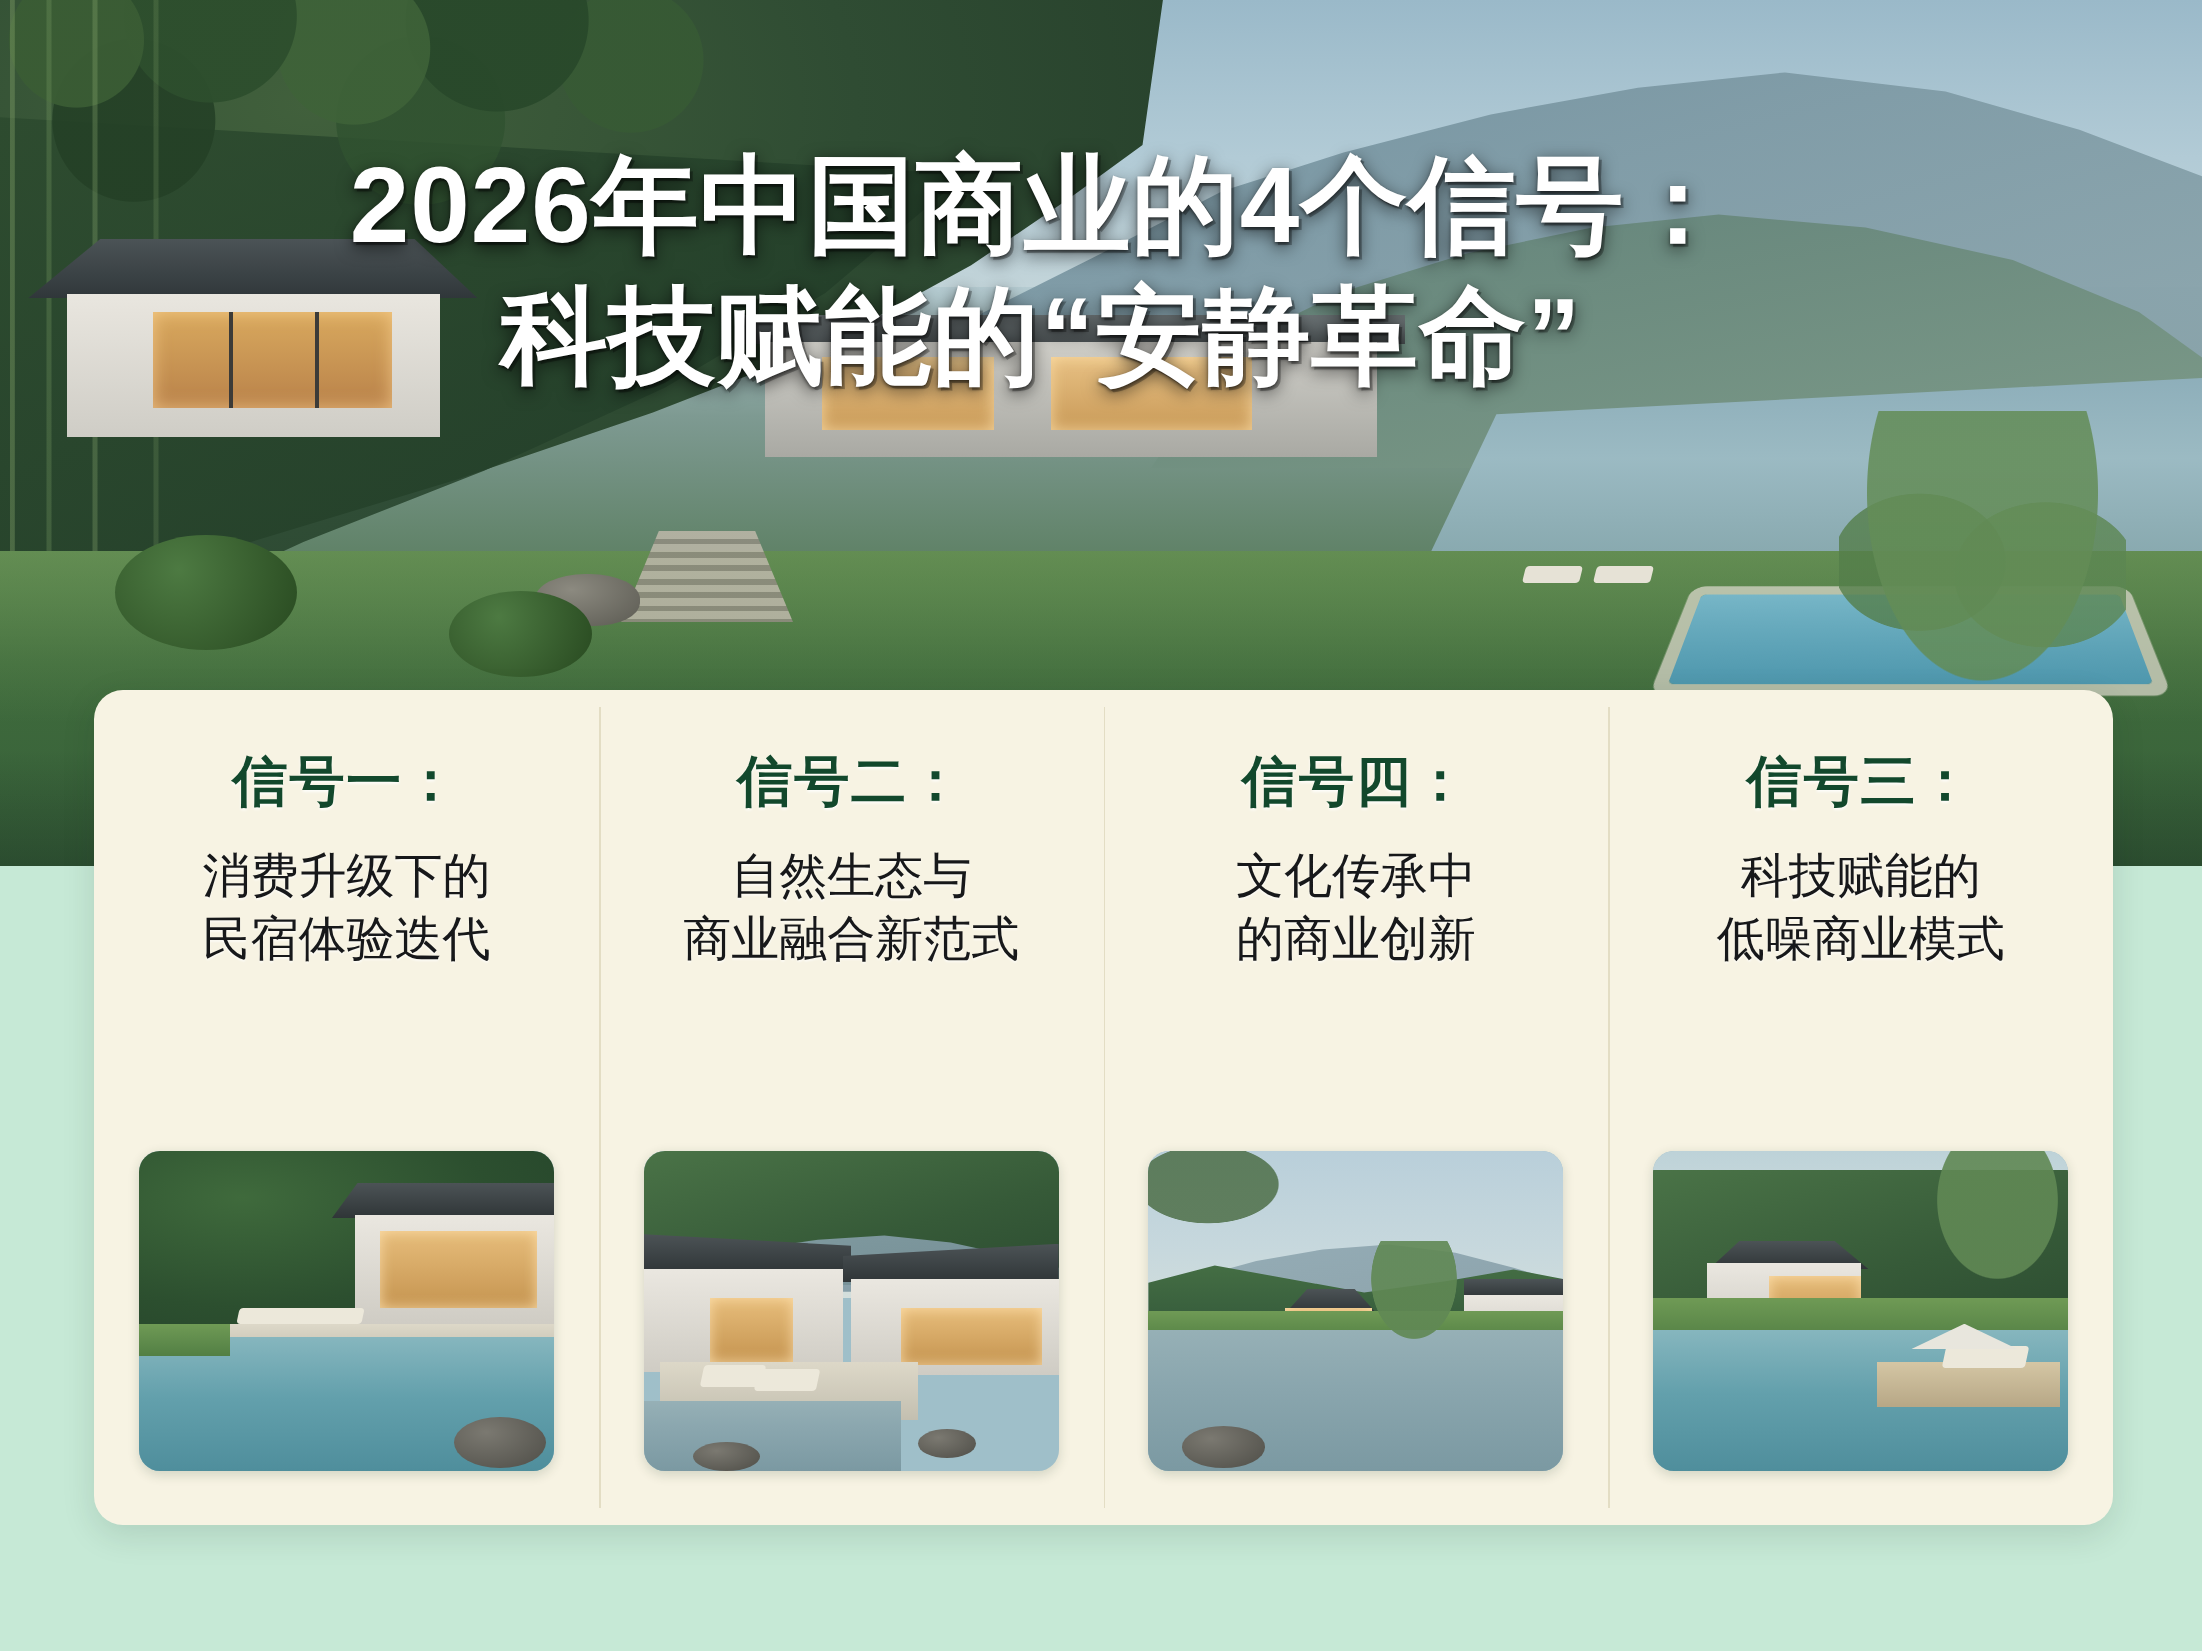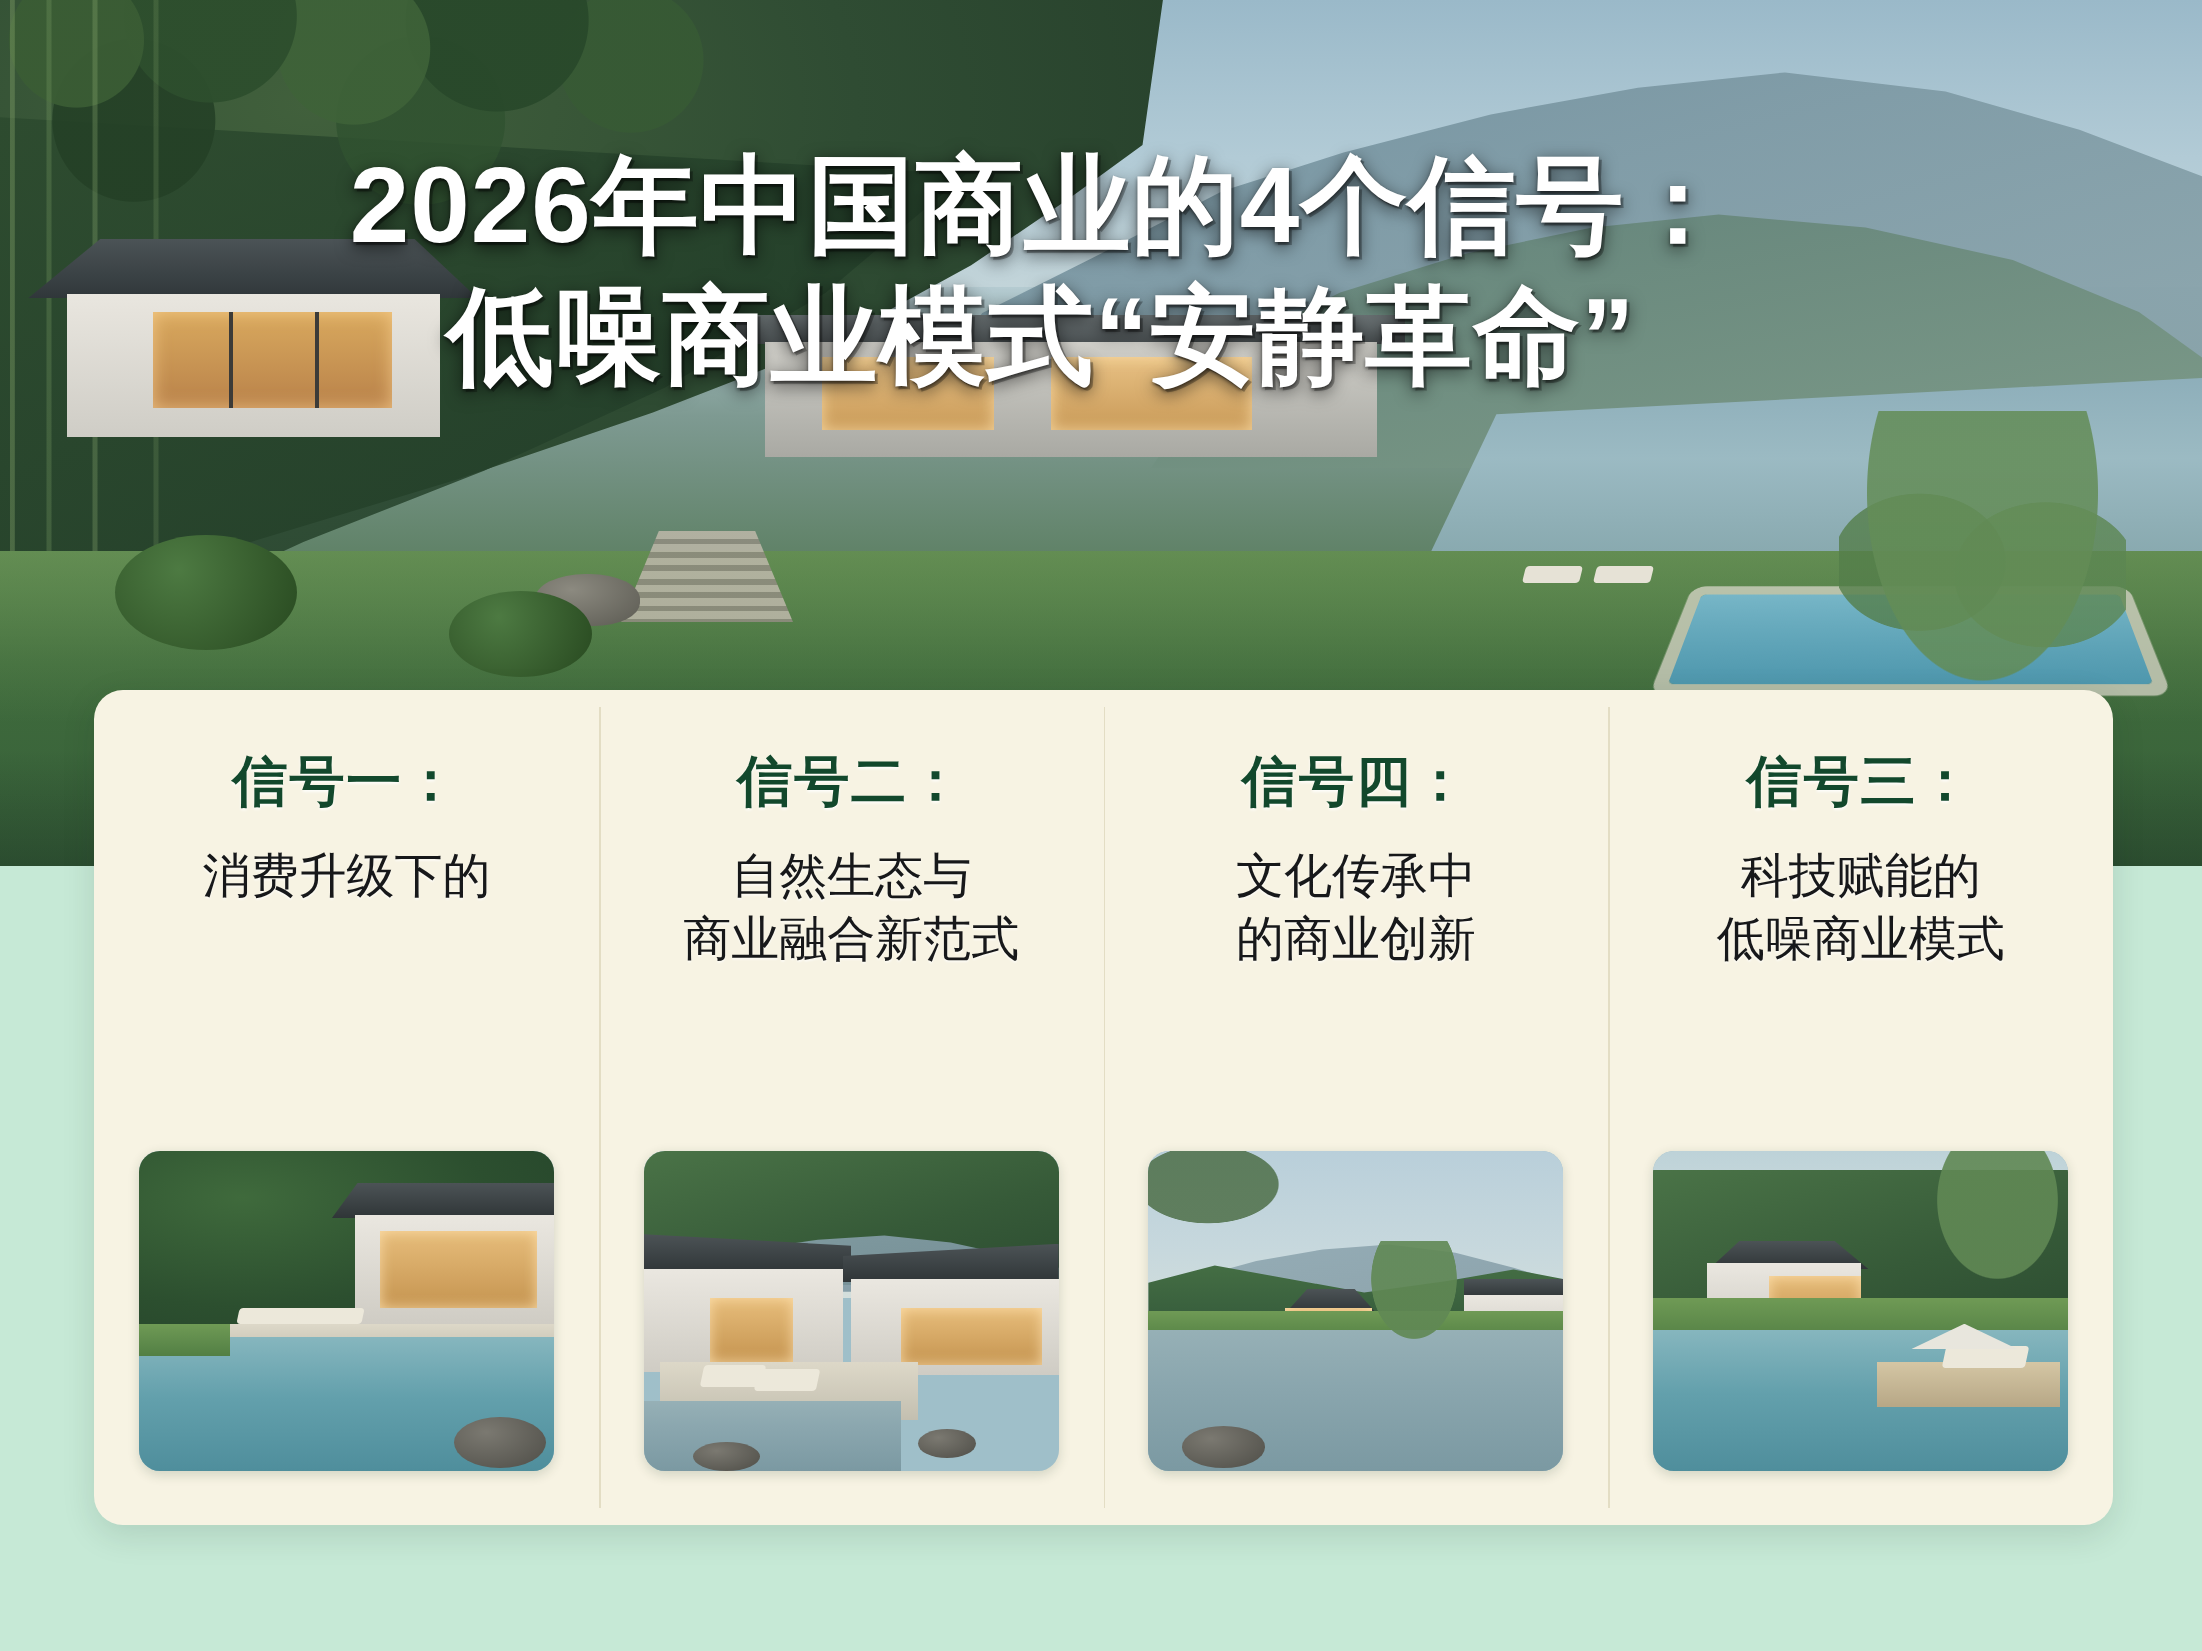--- a/index.html
+++ b/index.html
@@ -360,29 +360,30 @@
         <i style="left:71px"></i>
     </div>
     <div class="tree-r"></div>
     <div class="shrub" style="left:449px; top:591px; width:143px; height:86px;"></div>
     <div class="shrub" style="left:115px; top:535px; width:182px; height:115px;"></div>
     <div class="hero-haze"></div>
   </div>
 
   <div class="title-wrap">
     <div class="title-line">2026年中国商业的4个信号：</div>
-    <div class="title-line">低噪商业模式“安静革命”</div>
+    <div class="title-line">科技赋能的“安静革命”</div>
   </div>
 
   <div class="panel">
 
     <div class="card">
       <div class="signal-label">信号一：</div>
       <div class="signal-desc">
         <span>消费升级下的</span>
+        <span>民宿体验迭代</span>
       </div>
       <div class="thumb">
         <div class="th-forest"></div>
         <div class="th-roof" style="left:44%; top:10%; width:62%; height:11%; clip-path:polygon(4% 100%,14% 0%,100% 0%,100% 100%);"></div>
         <div class="th-wall" style="left:52%; top:20%; width:48%; height:34%;"></div>
         <div class="th-glass" style="left:58%; top:25%; width:38%; height:24%;"></div>
         <div class="th-paving" style="left:8%; top:54%; width:92%; height:10%;"></div>
         <div class="th-chair" style="left:24%; top:49%; width:16%; height:5%;"></div>
         <div class="th-chair" style="left:38%; top:49%; width:16%; height:5%;"></div>
         <div class="th-water"></div>

